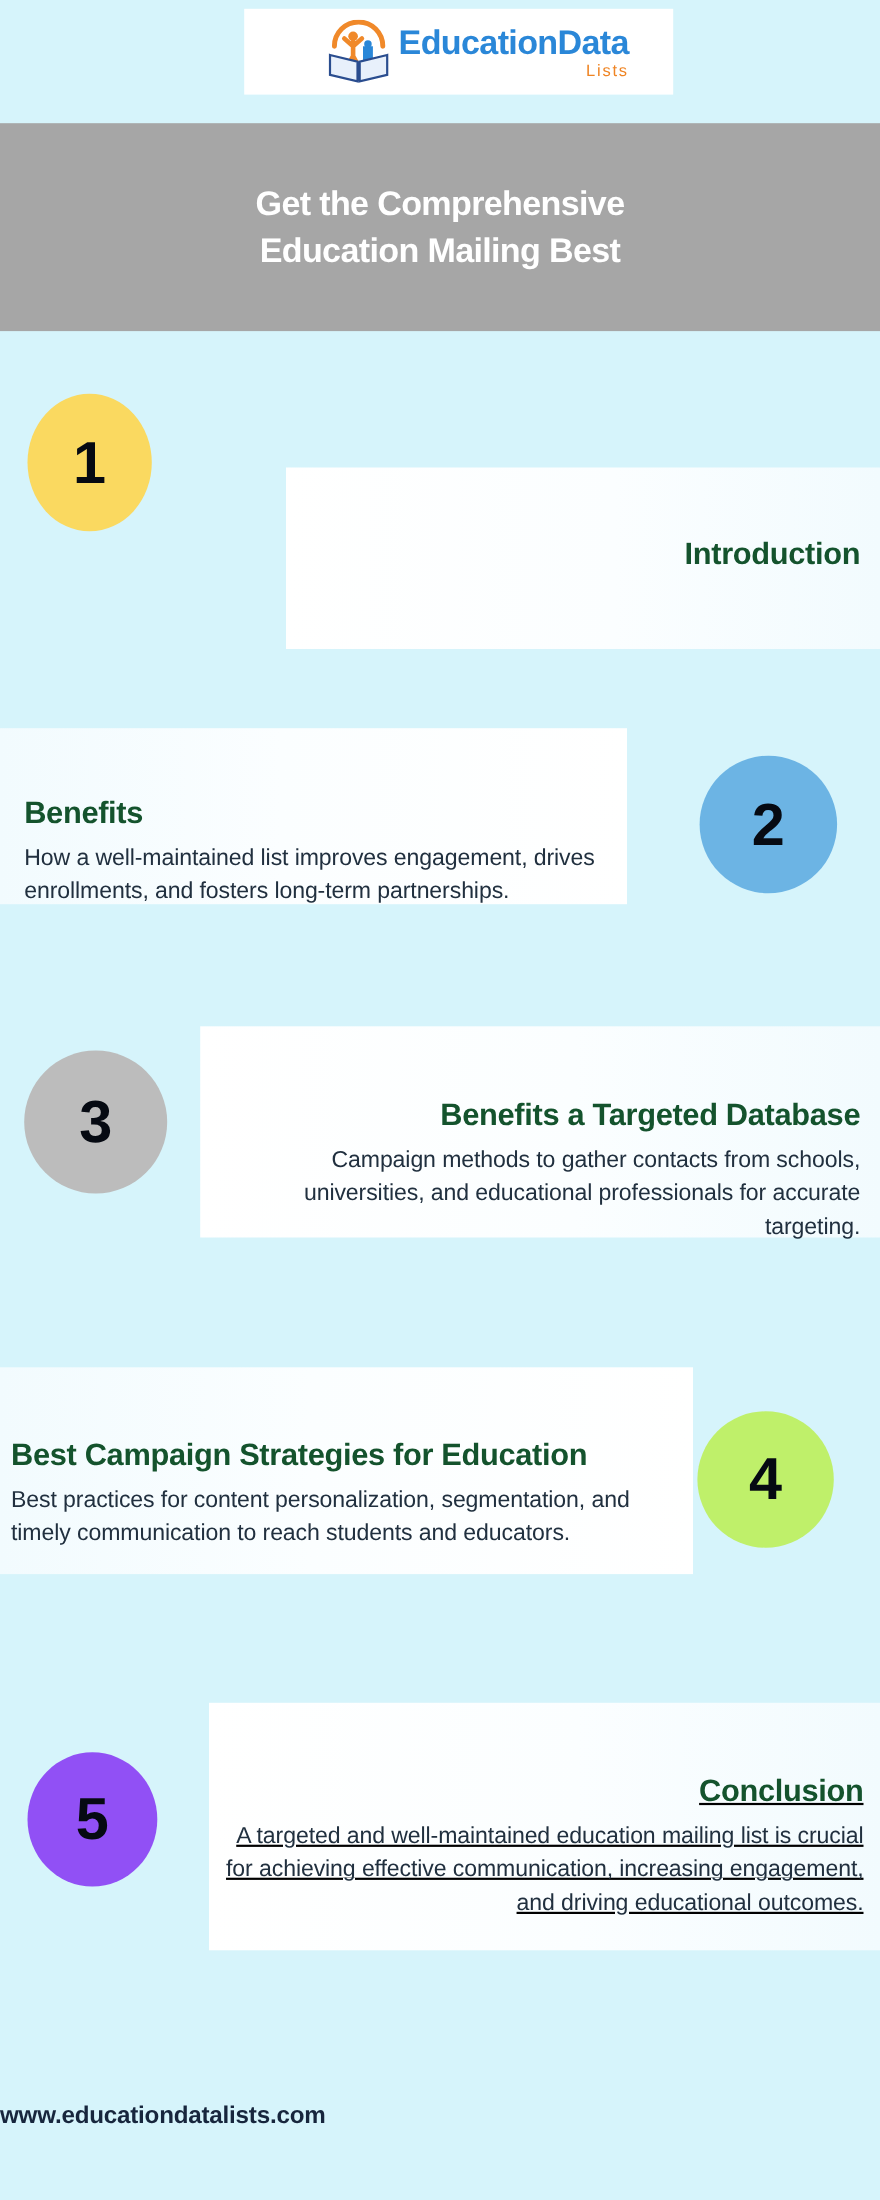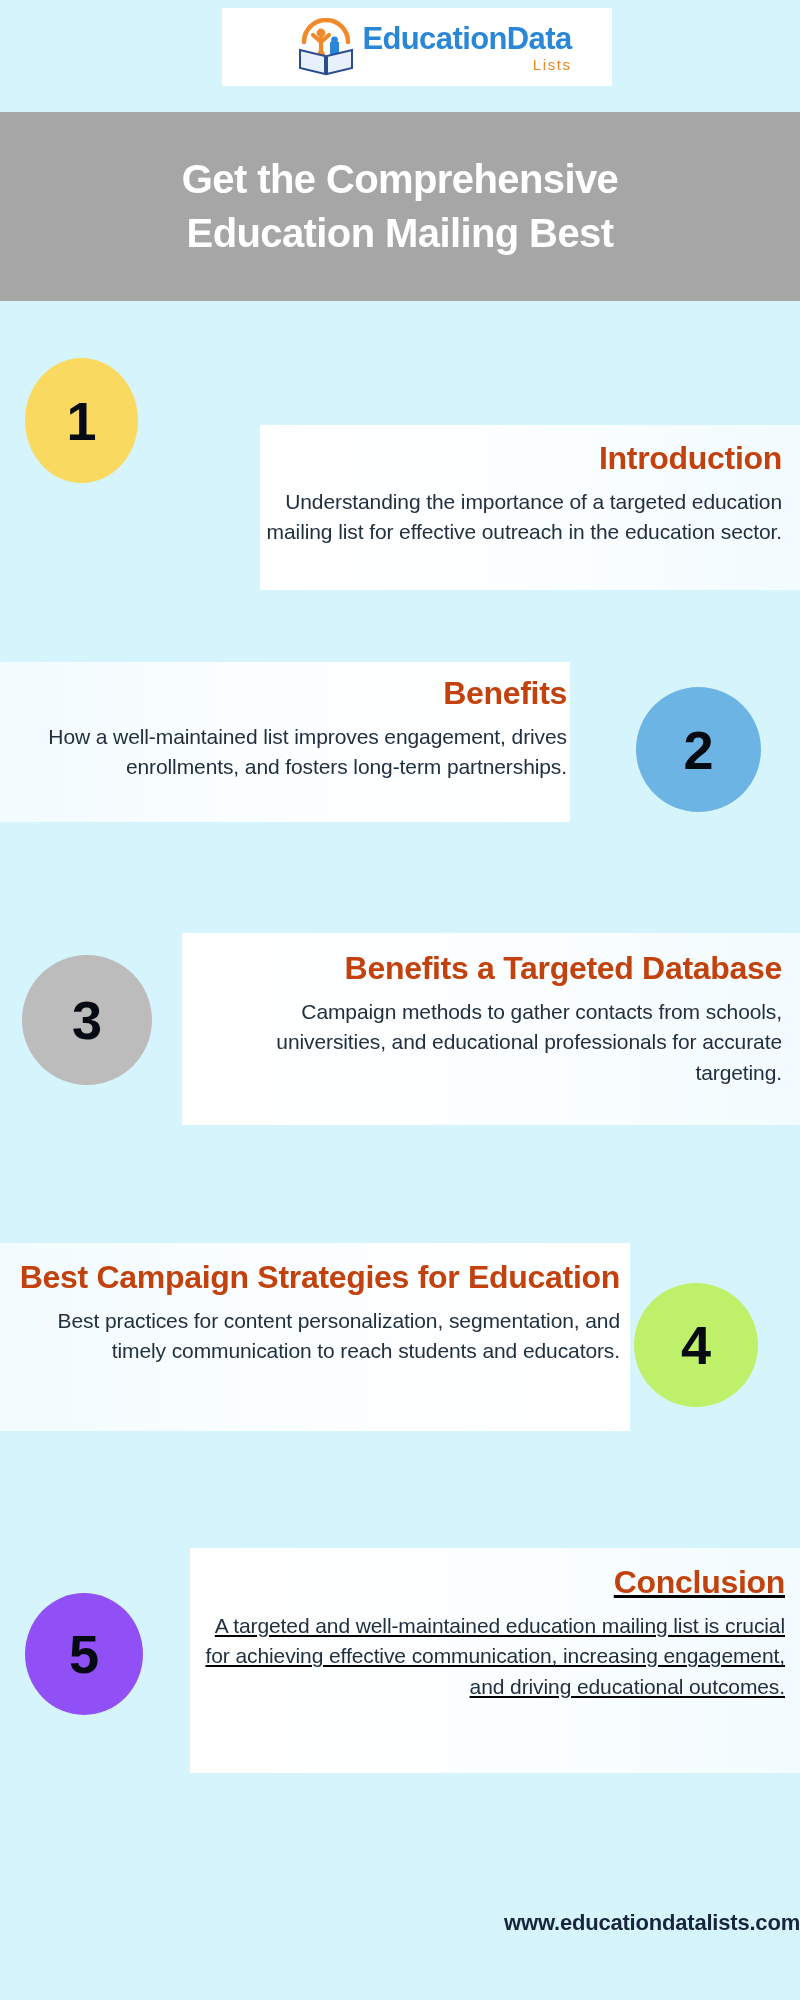--- a/index.html
+++ b/index.html
@@ -85,21 +85,21 @@
     background: #a6a6a6;
     display: flex;
     flex-direction: column;
     align-items: center;
     justify-content: center;
     gap: 6px;
   }
 
   .header-line {
     color: #ffffff;
-    font-size: 40px;
+    font-size: 31px;
     font-weight: bold;
     letter-spacing: -0.6px;
     text-align: center;
     line-height: 1.18;
   }
 
   
   .section {
     position: absolute;
     left: 0;
@@ -124,48 +124,49 @@
     color: #060a12;
     font-size: 54px;
     line-height: 1;
   }
 
   .txt-block {
     position: absolute;
   }
 
   .sec-title {
-    color: #c2410c;
-    font-size: 32px;
+    color: #14532d;
+    font-size: 28px;
     font-weight: bold;
     line-height: 1.25;
     letter-spacing: -0.3px;
+    margin-top: 48px;
   }
 
   .sec-body {
     color: #21303f;
     font-size: 21px;
     line-height: 1.45;
     margin-top: 9px;
     letter-spacing: -0.1px;
   }
 
   .align-right { text-align: right; }
-  .align-left  { text-align: right; }
+  .align-left  { text-align: left; }
 
   
   .footer {
     position: absolute;
     left: 0;
     top: 1880px;
     width: 800px;
     height: 120px;
     display: flex;
     align-items: flex-start;
-    justify-content: flex-end;
+    justify-content: flex-start;
     padding-top: 30px;
     background: #d6f4fb;
   }
   .footer-url {
     color: #17263d;
     font-size: 22px;
     font-weight: bold;
     letter-spacing: -0.2px;
   }
 </style>
@@ -202,21 +203,20 @@
     <div class="header-line">Education Mailing Best</div>
   </div>
 
   <div class="section" style="top:0;">
     <div class="card" style="left:260px; top:425px; width:540px; height:165px;"></div>
     <div class="circle" style="left:25px; top:358px; width:113px; height:125px; background:#fad960;">
       <span>1</span>
     </div>
     <div class="txt-block align-right" style="left:250px; top:438px; width:532px;">
       <div class="sec-title">Introduction</div>
-      <div class="sec-body">Understanding the importance of a targeted education mailing list for effective outreach in the education sector.</div>
     </div>
   </div>
 
   <div class="section" style="top:0;">
     <div class="card rev" style="left:0px; top:662px; width:570px; height:160px;"></div>
     <div class="circle" style="left:636px; top:687px; width:125px; height:125px; background:#6cb4e4;">
       <span>2</span>
     </div>
     <div class="txt-block align-left" style="left:22px; top:673px; width:545px;">
       <div class="sec-title">Benefits</div>

